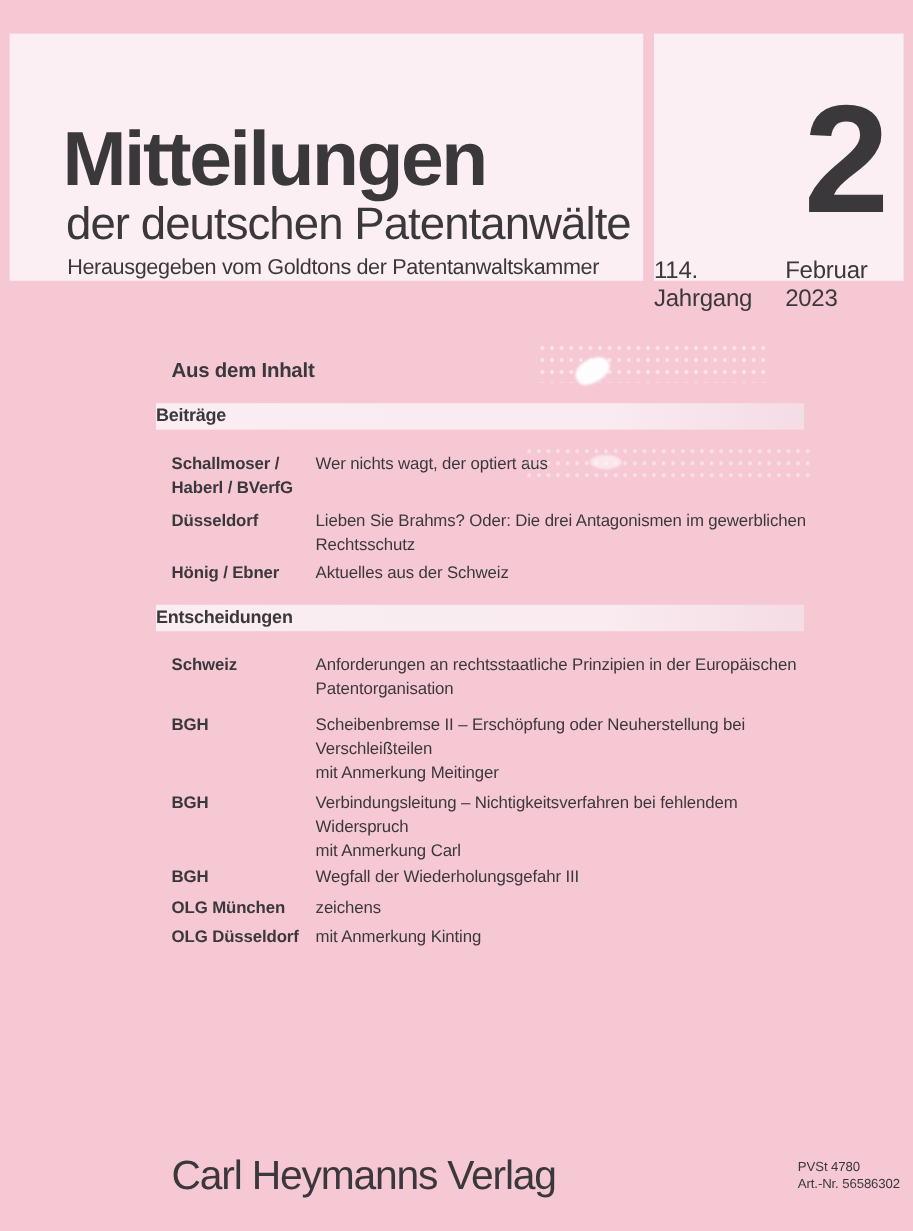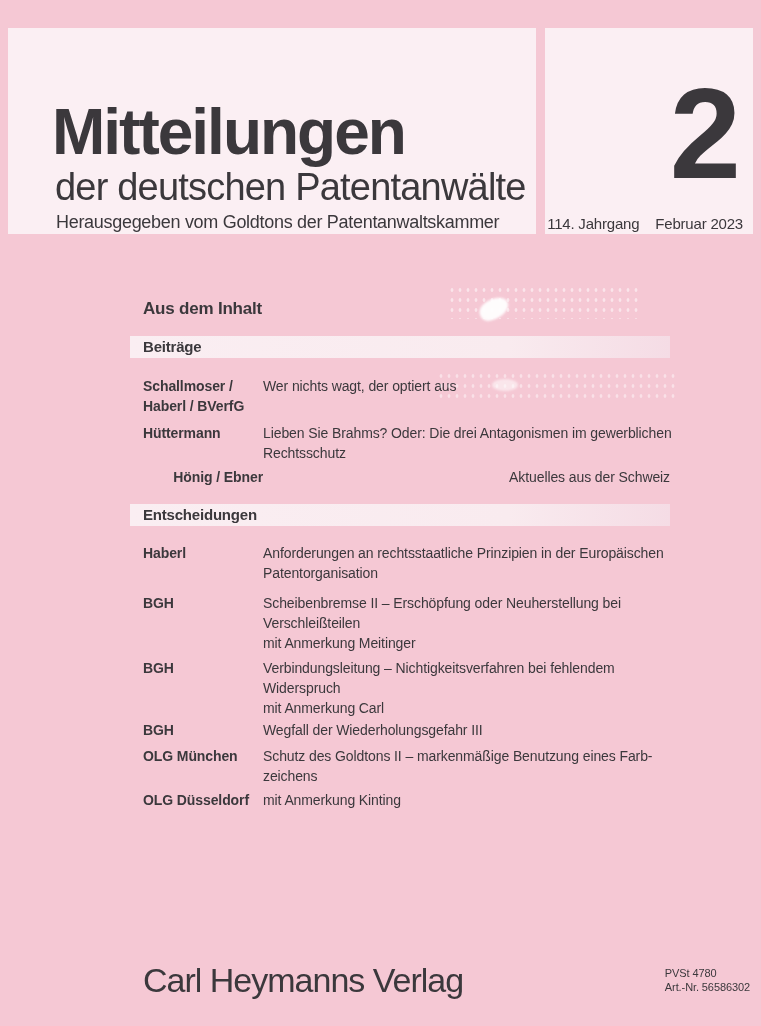--- a/index.html
+++ b/index.html
@@ -24,30 +24,30 @@
   .mast-publisher{
     position:absolute;left:48px;top:185px;
     font-size:18px;letter-spacing:-0.3px;line-height:1.1;
   }
   .issue-number{
     position:absolute;right:12px;top:42px;
     font-size:128px;font-weight:700;line-height:1;
   }
   .issue-meta{
     position:absolute;right:10px;top:187px;
-    display:flex;gap:16px;font-size:15px;letter-spacing:-0.2px;
+    display:flex;gap:16px;font-size:20px;letter-spacing:-0.2px;
   }
   
   .toc{position:absolute;left:130px;top:299px;width:540px;}
   .toc-heading{
     font-size:17px;font-weight:700;line-height:20px;
     padding-left:13px;margin-bottom:17px;letter-spacing:-0.2px;
   }
   .section-bar{
-    height:22px;line-height:22px;box-sizing:border-box;padding-left:13px;
+    height:22px;line-height:22px;box-sizing:border-box;
     font-size:15px;font-weight:700;letter-spacing:-0.2px;
     background:linear-gradient(90deg,#faeef2 0%,#f9ebef 70%,#f5dce5 100%);
   }
   .section-bar.first{margin-bottom:18px;}
   .section-bar.second{margin-bottom:17px;}
   .toc-row{display:flex;font-size:14px;line-height:20px;letter-spacing:-0.1px;}
   .toc-author{flex:0 0 133px;width:133px;box-sizing:border-box;padding-left:13px;font-weight:700;}
   .toc-title{flex:1 1 auto;min-width:0;}
   .toc-title .line{white-space:nowrap;}
   .toc-title .note{white-space:nowrap;}
@@ -102,42 +102,42 @@
       <div class="line">Schallmoser /</div>
       <div class="line">Haberl / BVerfG</div>
     </div>
     <div class="toc-title">
       <div class="line">Wer nichts wagt, der optiert aus</div>
     </div>
   </div>
 
   <div class="toc-row" style="margin-bottom:4px;">
     <div class="toc-author">
-      <div class="line">Hüttermann</div>
+      <div class="line">Düsseldorf</div>
     </div>
     <div class="toc-title">
       <div class="line">Lieben Sie Brahms? Oder: Die drei Antagonismen im gewerblichen</div>
       <div class="line">Rechtsschutz</div>
     </div>
   </div>
 
-  <div class="toc-row" style="margin-bottom:17px;text-align:right;">
+  <div class="toc-row" style="margin-bottom:17px;">
     <div class="toc-author">
       <div class="line">Hönig / Ebner</div>
     </div>
     <div class="toc-title">
       <div class="line">Aktuelles aus der Schweiz</div>
     </div>
   </div>
 
   <div class="section-bar second">Entscheidungen</div>
 
   <div class="toc-row" style="margin-bottom:10px;">
     <div class="toc-author">
-      <div class="line">Haberl</div>
+      <div class="line">Schweiz</div>
     </div>
     <div class="toc-title">
       <div class="line">Anforderungen an rechtsstaatliche Prinzipien in der Europäischen</div>
       <div class="line">Patentorganisation</div>
     </div>
   </div>
 
   <div class="toc-row" style="margin-bottom:5px;">
     <div class="toc-author">
       <div class="line">BGH</div>
@@ -167,21 +167,20 @@
     <div class="toc-title">
       <div class="line">Wegfall der Wiederholungsgefahr III</div>
     </div>
   </div>
 
   <div class="toc-row" style="margin-bottom:4px;">
     <div class="toc-author">
       <div class="line">OLG München</div>
     </div>
     <div class="toc-title">
-      <div class="line">Schutz des Goldtons II – markenmäßige Benutzung eines Farb-</div>
       <div class="line">zeichens</div>
     </div>
   </div>
 
   <div class="toc-row">
     <div class="toc-author">
       <div class="line">OLG Düsseldorf</div>
     </div>
     <div class="toc-title">
       <div class="note">mit Anmerkung Kinting</div>

